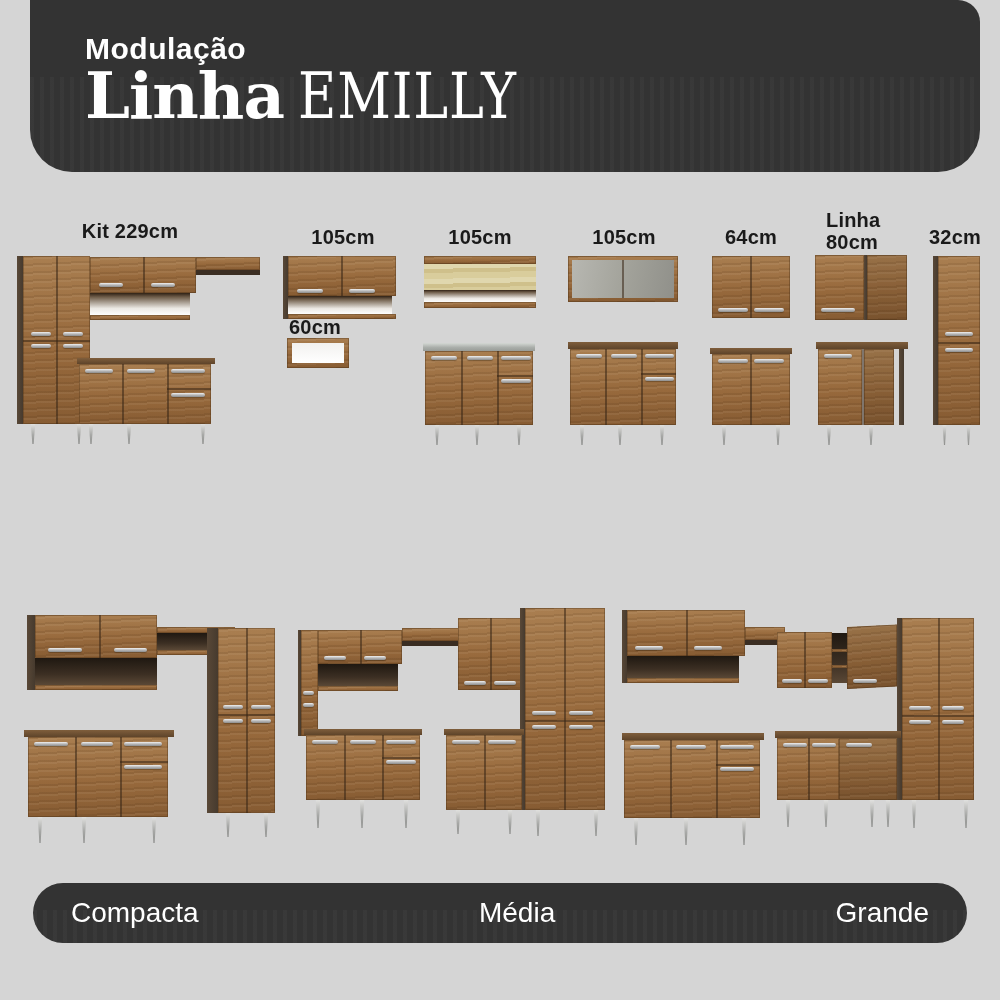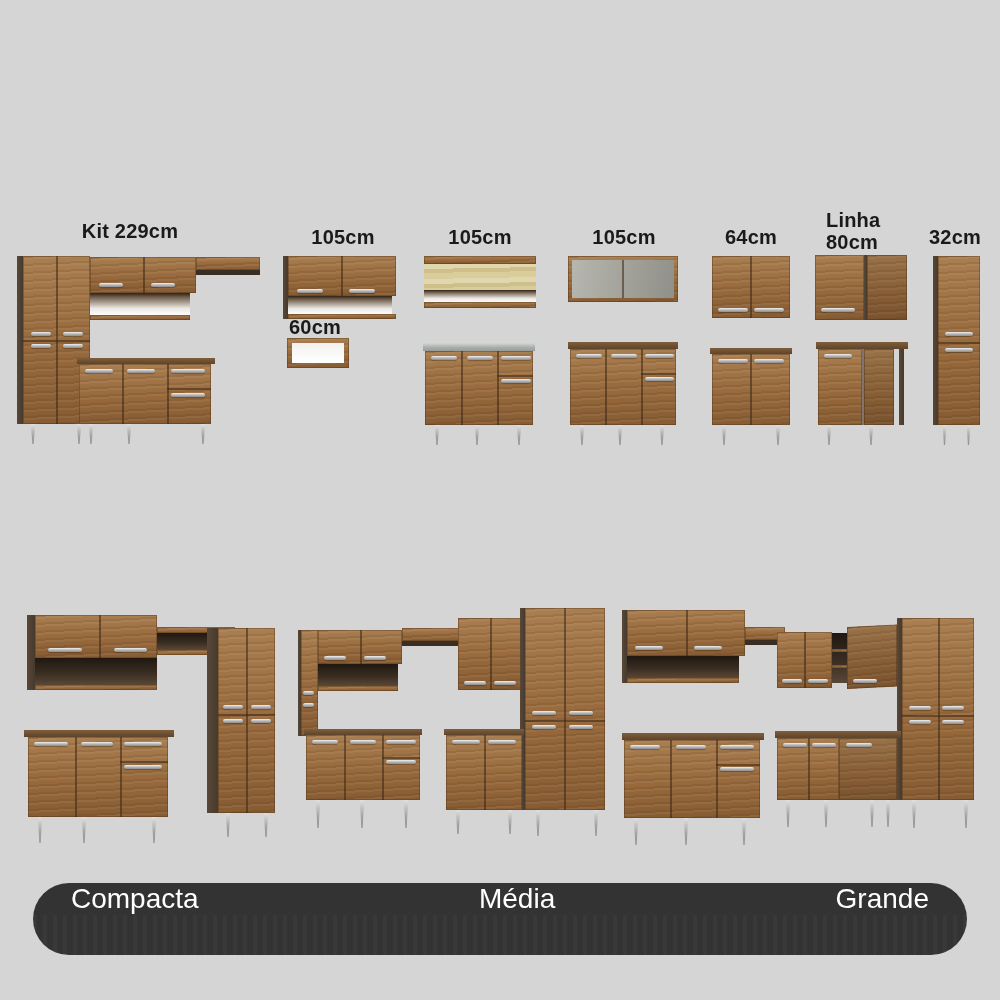--- a/index.html
+++ b/index.html
@@ -12,22 +12,22 @@
   .banner::after{content:"";position:absolute;left:0;right:0;bottom:0;height:55%;
       background:repeating-linear-gradient(90deg,rgba(255,255,255,.028) 0 4px,rgba(0,0,0,0) 4px 10px);}
   .top-banner{left:30px;top:0;width:950px;height:172px;border-radius:0 22px 42px 42px;}
   .eyebrow{position:absolute;left:55px;top:32px;font-size:30px;font-weight:600;letter-spacing:.5px;}
   .title{position:absolute;left:55px;top:58px;margin:0;font-weight:normal;white-space:nowrap;z-index:2;}
   .title .t1{font-family:"DejaVu Serif",serif;font-weight:bold;font-size:64px;letter-spacing:-1px;}
   .title .t2{font-family:"DejaVu Serif",serif;font-weight:normal;font-size:64px;display:inline-block;
              transform:scaleX(.82);transform-origin:left bottom;margin-left:14px;letter-spacing:1px;}
   .mid-banner{left:33px;top:487px;width:934px;height:80px;border-radius:30px;
               display:flex;align-items:center;justify-content:center;font-size:28px;}
-  .bottom-banner{left:33px;top:883px;width:934px;height:72px;border-radius:38px;
-              display:flex;align-items:flex-start;justify-content:space-between;padding:0 38px;
+  .bottom-banner{left:33px;top:883px;width:934px;height:60px;border-radius:38px;
+              display:flex;align-items:center;justify-content:space-between;padding:0 38px;
               box-sizing:border-box;font-size:28px;}
   .bottom-banner span{position:relative;z-index:2;}
   .mid-banner span{position:relative;z-index:2;}
   
   .lbl{position:absolute;font-size:20px;line-height:22px;font-weight:600;color:var(--label_text,#1a1a1a);
        text-align:center;letter-spacing:.2px;}
   
   .w{background:
       repeating-linear-gradient(177deg, rgba(58,35,12,.10) 0 2px, rgba(255,246,230,.06) 2px 4px, rgba(0,0,0,0) 4px 8px),
       linear-gradient(180deg,#a97e50 0%,#97693c 55%,#875c33 100%);
@@ -47,20 +47,24 @@
   .snk{background:linear-gradient(180deg,#d4d8d4,#aaaeaa 55%,#989c98);}
   .ct{background:linear-gradient(180deg,#7f5e3c,#5e442a);}
   .und{background:#3a2d22;}
   .skew{transform:skewY(-3deg);transform-origin:left top;}
 </style>
 </head>
 <body>
 
 <div class="page">
 
+  <header class="banner top-banner">
+    <div class="eyebrow">Modulação</div>
+    <h1 class="title"><span class="t1">Linha</span><span class="t2">EMILLY</span></h1>
+  </header>
 
   <section class="ab" style="left:0;top:190px;width:1000px;height:295px;">
 
     <div class="lbl" style="left:55px;top:30px;width:150px;">Kit 229cm</div>
     <div class="lbl" style="left:287px;top:36px;width:112px;">105cm</div>
     <div class="lbl" style="left:283px;top:126px;width:64px;">60cm</div>
     <div class="lbl" style="left:423px;top:36px;width:114px;">105cm</div>
     <div class="lbl" style="left:568px;top:36px;width:112px;">105cm</div>
     <div class="lbl" style="left:710px;top:36px;width:82px;">64cm</div>
     <div class="lbl" style="left:826px;top:19px;text-align:left;">

